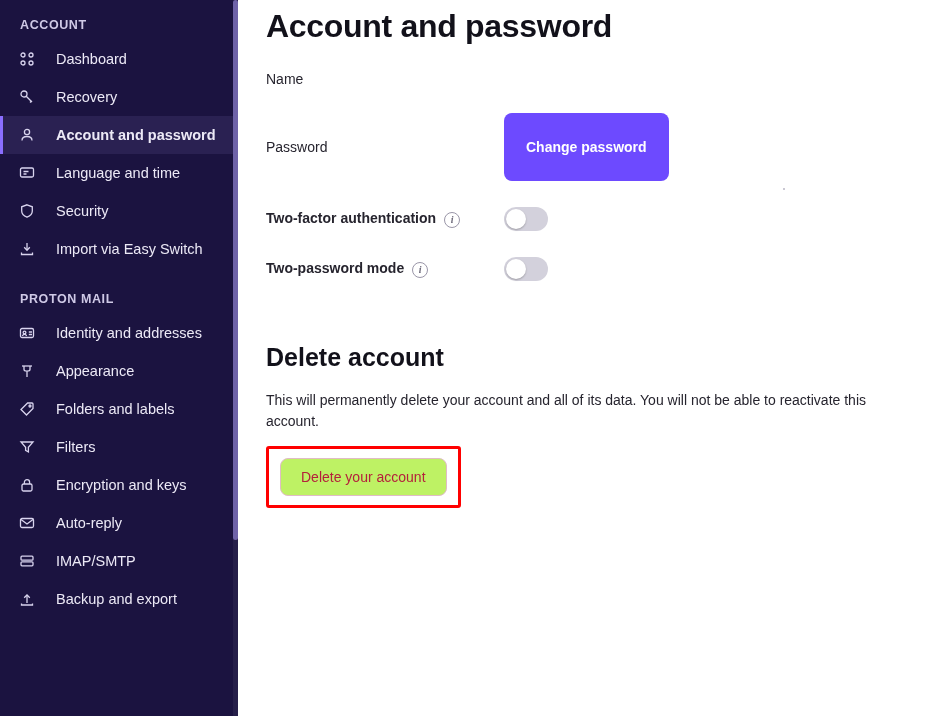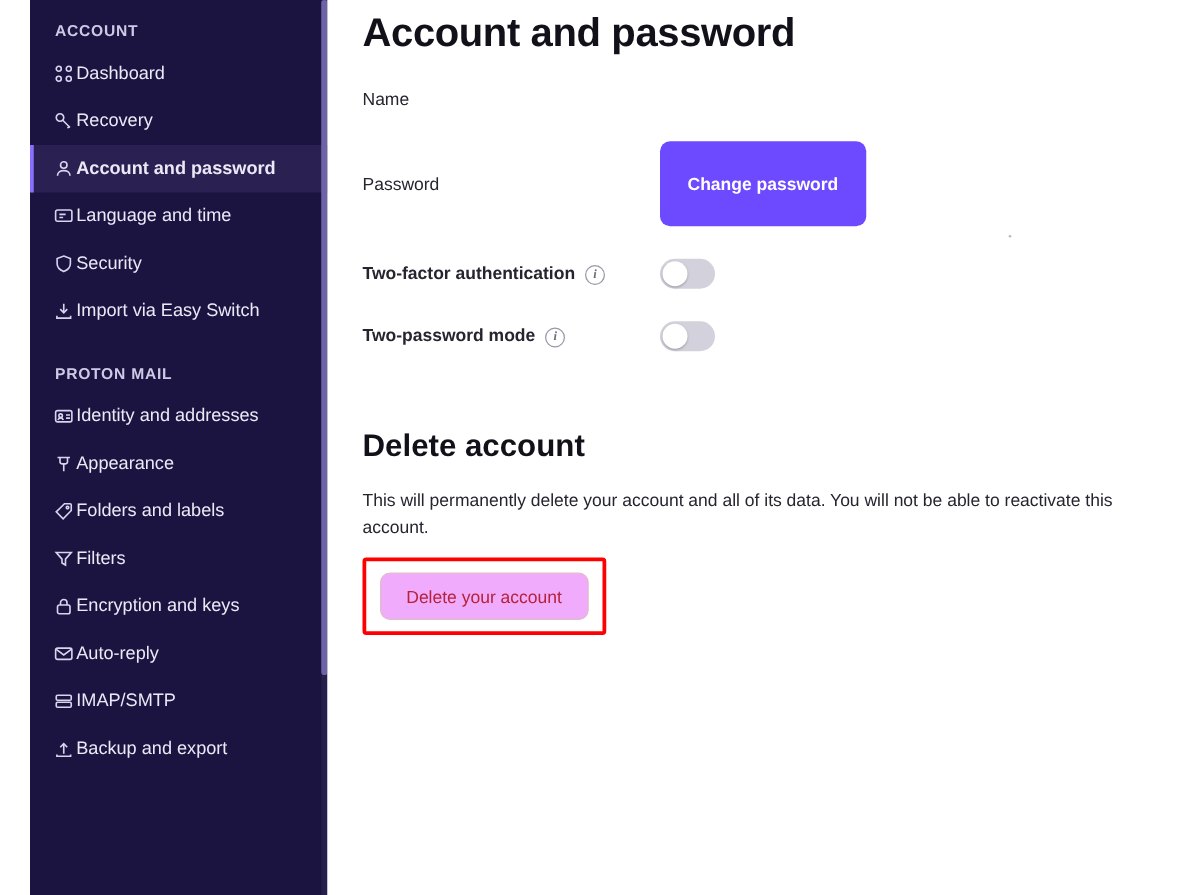--- a/index.html
+++ b/index.html
@@ -21,34 +21,33 @@
   
   .sidebar {
     width: 238px;
     min-width: 238px;
     height: 716px;
     background: #1b1340;
     color: #ffffff;
     position: relative;
     overflow: hidden;
     padding-top: 14px;
-    margin-left: 24px;
   }
   .sidebar-section-title {
     font-size: 12.5px;
     letter-spacing: 0.6px;
     color: #cfc9e6;
     font-weight: 700;
     padding: 4px 20px 8px 20px;
     text-transform: uppercase;
   }
   .nav-item {
     display: flex;
     align-items: center;
-    gap: 1px;
+    gap: 20px;
     height: 38px;
     padding: 0 18px;
     font-size: 14.5px;
     color: #ece9f6;
     cursor: pointer;
     position: relative;
   }
   .nav-item .label { white-space: nowrap; }
   .nav-item.active {
     background: #2a2152;
@@ -183,21 +182,21 @@
     max-width: 600px;
   }
   .danger-highlight {
     display: inline-block;
     border: 3px solid #ff0000;
     border-radius: 3px;
     padding: 9px 11px;
     margin-top: 14px;
   }
   .btn-danger {
-    background: #f0abfc;
+    background: #bef264;
     color: #b4223b;
     border: 1px solid #e0bcc4;
     border-radius: 8px;
     font-size: 14px;
     font-weight: 400;
     padding: 10px 20px;
     cursor: pointer;
     font-family: "Liberation Sans", sans-serif;
   }
   .tiny-dot {

